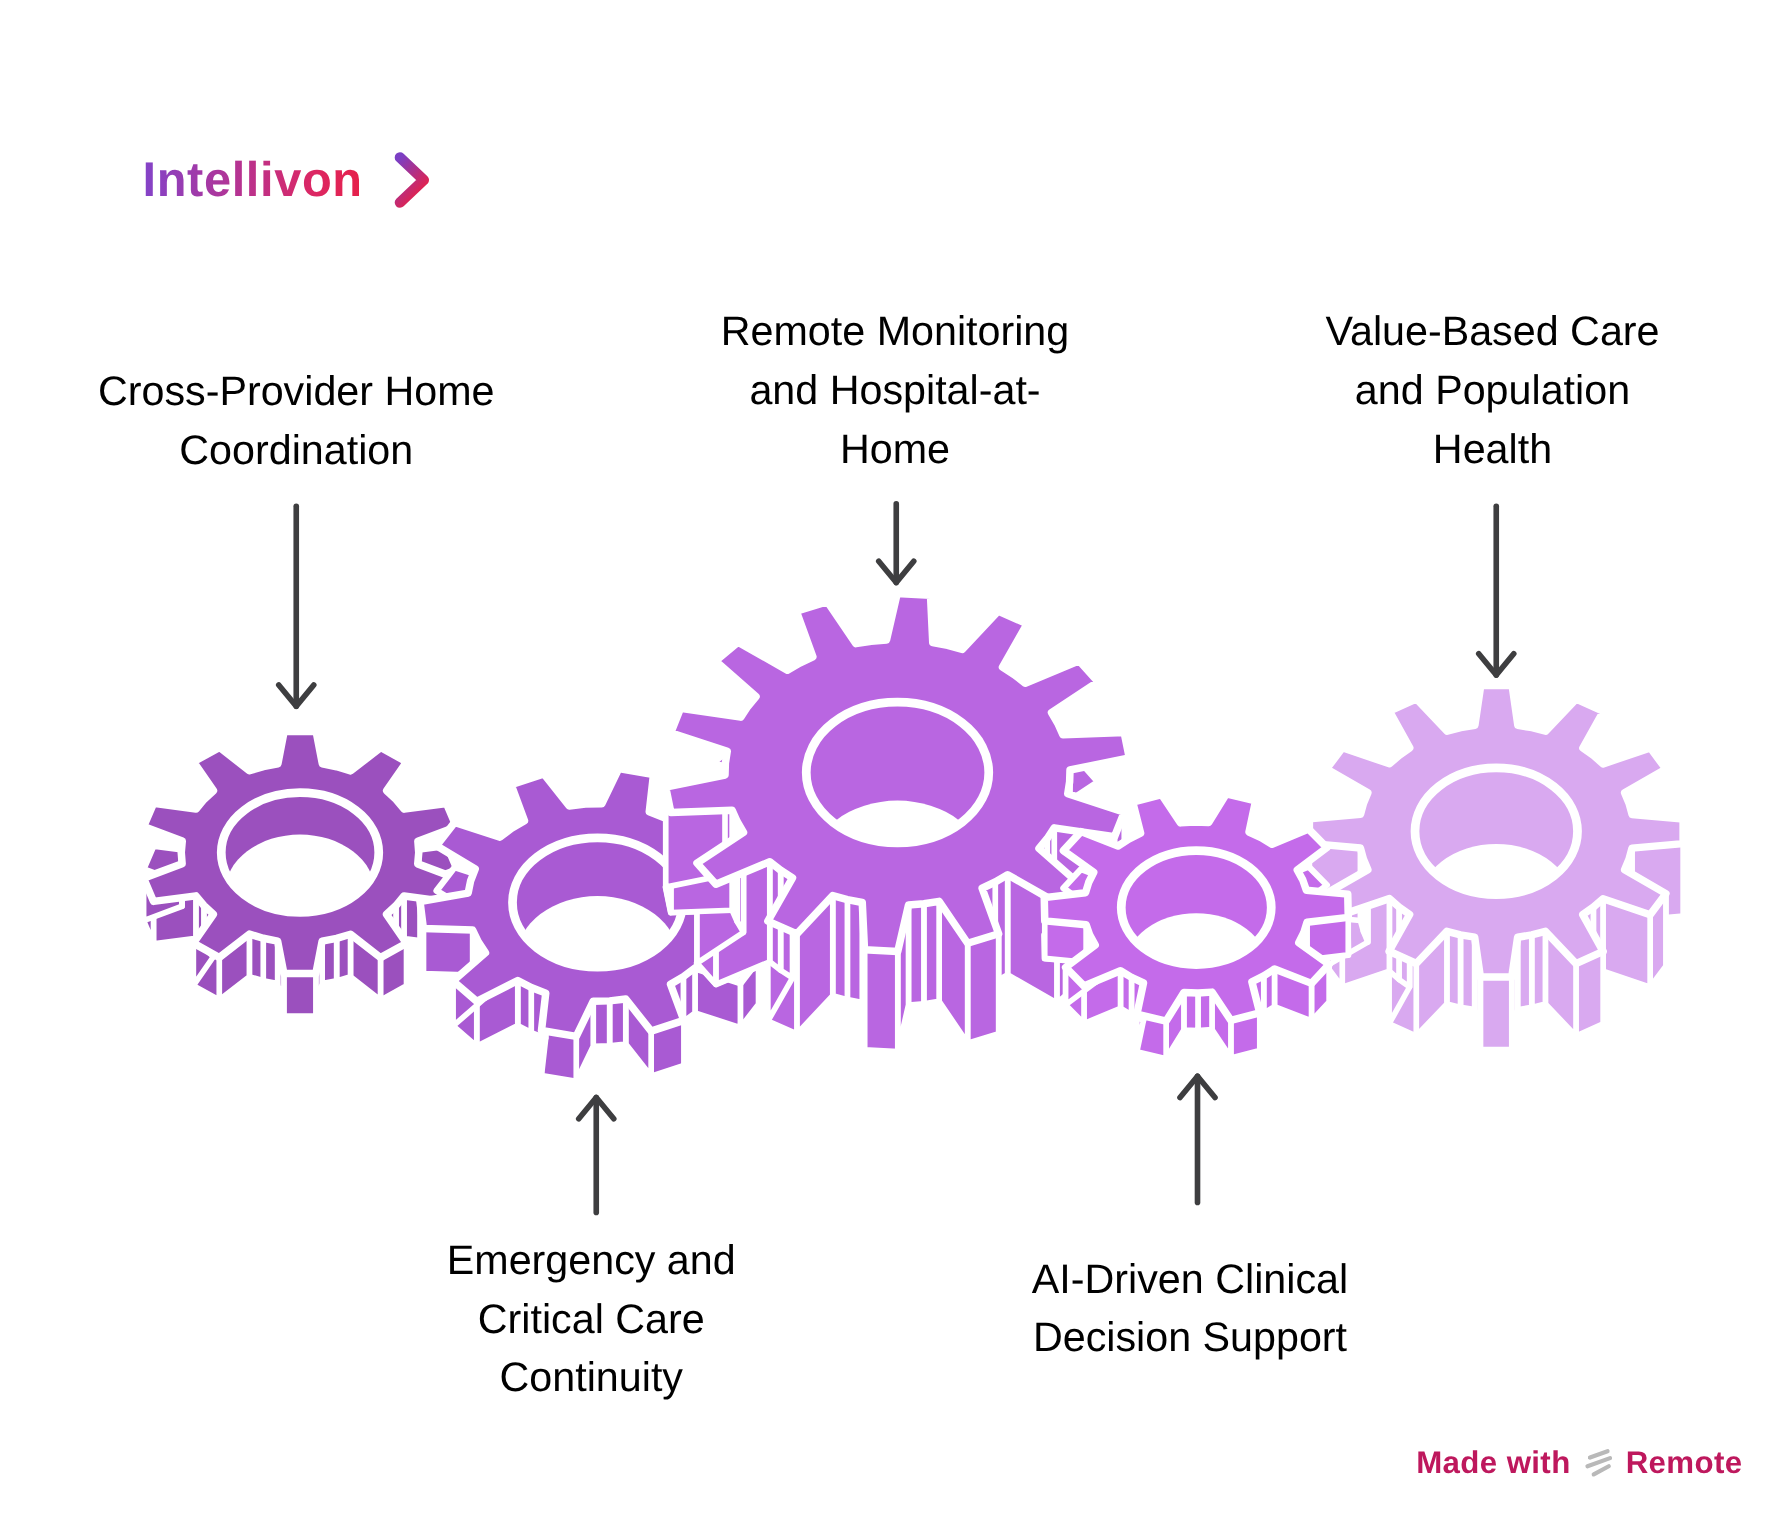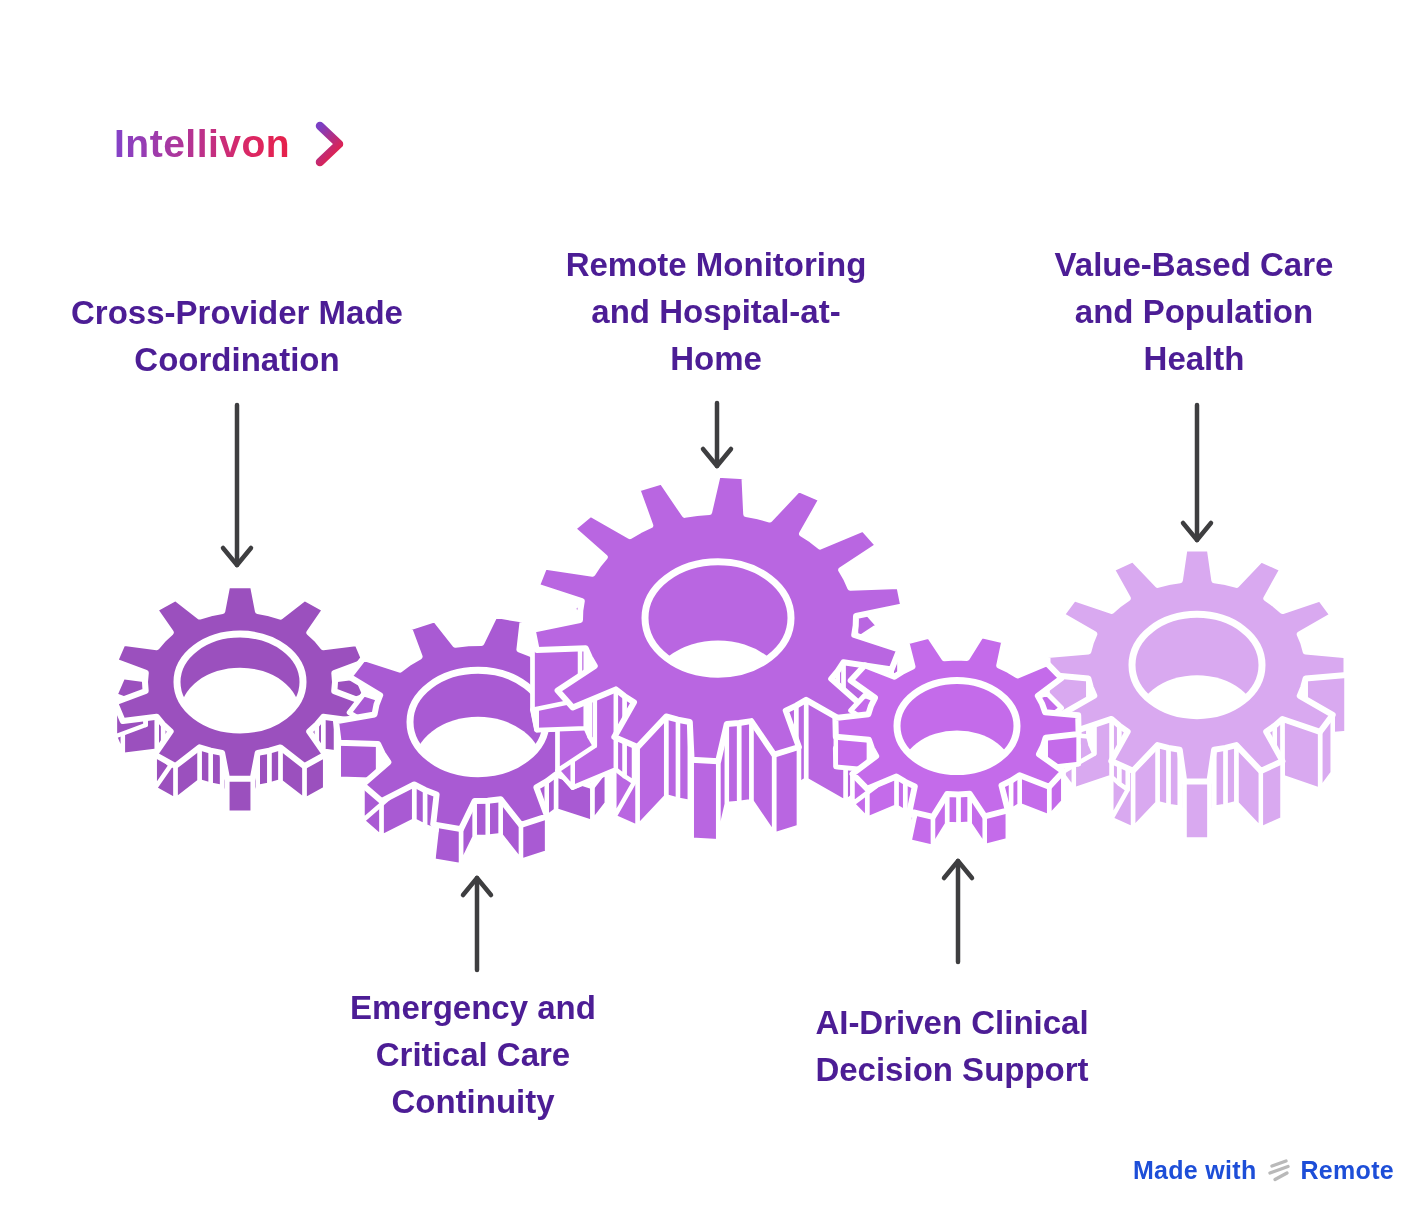--- a/index.html
+++ b/index.html
@@ -2,32 +2,32 @@
 <html><head>
 <meta charset="utf-8">
 <style>
   html,body{margin:0;padding:0;}
   body{
     width:1416px;height:1225px;position:relative;overflow:hidden;
     background:#ffffff;font-family:"Liberation Sans", sans-serif;
   }
   #stage{position:absolute;left:0;top:0;}
   .label{
-    position:absolute;color:#4c1d95;font-weight:bold;font-size:33px;
+    position:absolute;color:#000000;font-weight:normal;font-size:33px;
     line-height:47px;text-align:center;white-space:pre-line;
   }
   #label-1{left:17px;  top:289px; width:440px;}
   #label-2{left:496px; top:241px; width:440px;}
   #label-3{left:974px; top:241px; width:440px;text-align:center;}
   #label-4{left:253px; top:984px; width:440px;}
   #label-5{left:732px; top:984px; width:440px;margin-top:15px;}
   .logo{position:absolute;left:114px;top:96px;margin-top:21px;}
   .watermark{
     position:absolute;right:22px;top:1156px;display:flex;align-items:center;gap:9px;
-    font-size:25px;color:#1d4ed8;font-weight:bold;letter-spacing:.3px;
+    font-size:25px;color:#be185d;font-weight:bold;letter-spacing:.3px;
   }
 </style>
 </head>
 <body>
 
 <svg id="stage" width="1416" height="1225" viewBox="0 0 1416 1225">
     <defs>
       <clipPath id="hole-cross-provider">
         <ellipse cx="240" cy="682" rx="63" ry="47.88"></ellipse>
       </clipPath>
@@ -237,21 +237,21 @@
     <g stroke="#3E3E40" stroke-width="4.5" fill="none" stroke-linecap="round" stroke-linejoin="round">
       <path d="M477,970 L477,878"></path>
       <path d="M463,895 L477,878 L491,895"></path>
     </g>
     <g stroke="#3E3E40" stroke-width="4.5" fill="none" stroke-linecap="round" stroke-linejoin="round">
       <path d="M958,962 L958,861"></path>
       <path d="M944,878 L958,861 L972,878"></path>
     </g>
   </svg>
 
-<div class="label" id="label-1">Cross-Provider Made
+<div class="label" id="label-1">Cross-Provider Home
 Coordination</div>
 <div class="label" id="label-2">Remote Monitoring
 and Hospital-at-
 Home</div>
 <div class="label" id="label-3">Value-Based Care
 and Population
 Health</div>
 <div class="label" id="label-4">Emergency and
 Critical Care
 Continuity</div>

